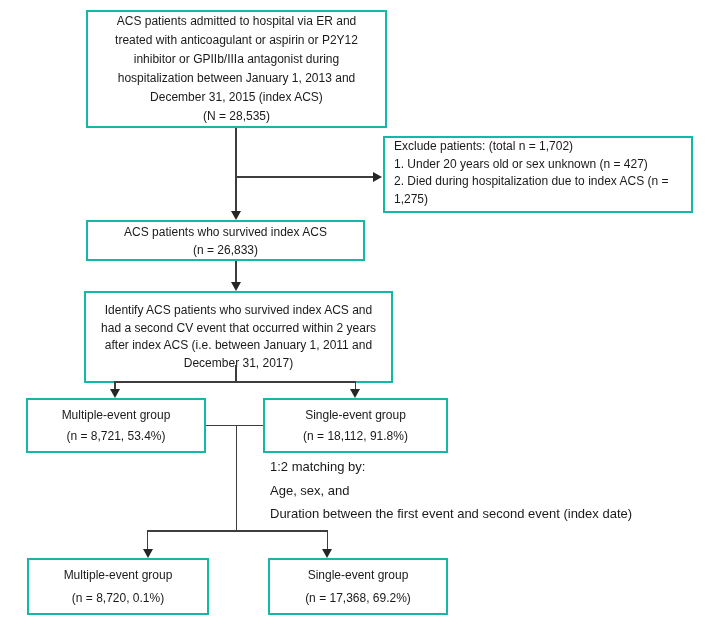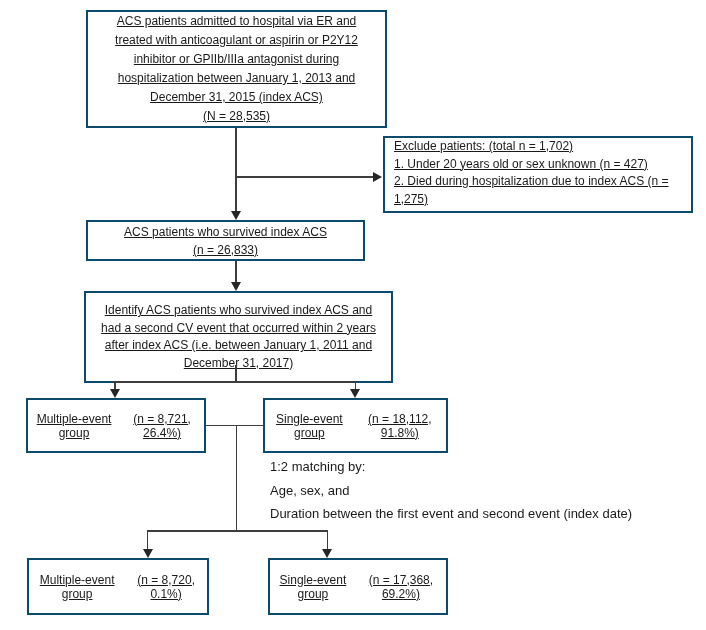--- a/index.html
+++ b/index.html
@@ -8,41 +8,40 @@
     width: 706px;
     height: 630px;
     background: #ffffff;
     overflow: hidden;
     font-family: "Liberation Sans", sans-serif;
     color: #1a1a1a;
   }
   .box {
     position: absolute;
     box-sizing: border-box;
-    border: 2px solid #0c4a6e;
+    border: 2px solid #14b8a6;
     background: #ffffff;
     display: flex;
     align-items: center;
     justify-content: center;
     font-size: 12px;
-    text-decoration: underline;
   }
   .box .txt { white-space: pre-line; }
   .center .txt { text-align: center; line-height: 19px; }
   
   #b-index    { left: 86px;  top: 10px;  width: 301px; height: 118px; }
   #b-exclude  { left: 383px; top: 136px; width: 310px; height: 77px;
                 align-items: flex-start; justify-content: flex-start; padding: 0 9px; }
   #b-exclude .txt { text-align: left; line-height: 17.5px; }
   #b-survived { left: 86px;  top: 220px; width: 279px; height: 41px; }
   #b-survived .txt { line-height: 18px; }
   #b-identify { left: 84px;  top: 291px; width: 309px; height: 92px; }
   #b-identify .txt { line-height: 17.5px; }
   .groupbox {
-    flex-direction: row;
+    flex-direction: column;
     justify-content: space-evenly;
     text-align: center;
   }
   #b-multi-pre   { left: 26px;  top: 398px; width: 180px; height: 55px; }
   #b-single-pre  { left: 263px; top: 398px; width: 185px; height: 55px; }
   #b-multi-post  { left: 27px;  top: 558px; width: 182px; height: 57px; }
   #b-single-post { left: 268px; top: 558px; width: 180px; height: 57px; }
   
   .note {
     position: absolute;
@@ -98,21 +97,21 @@
 
   <div class="box center" id="b-identify">
     <div class="txt">Identify ACS patients who survived index ACS and
 had a second CV event that occurred within 2 years
 after index ACS (i.e. between January 1, 2011 and
 December 31, 2017)</div>
   </div>
 
   <div class="box groupbox" id="b-multi-pre">
     <div>Multiple-event group</div>
-    <div>(n = 8,721, 26.4%)</div>
+    <div>(n = 8,721, 53.4%)</div>
   </div>
 
   <div class="box groupbox" id="b-single-pre">
     <div>Single-event group</div>
     <div>(n = 18,112, 91.8%)</div>
   </div>
 
   <div class="box groupbox" id="b-multi-post">
     <div>Multiple-event group</div>
     <div>(n = 8,720, 0.1%)</div>

